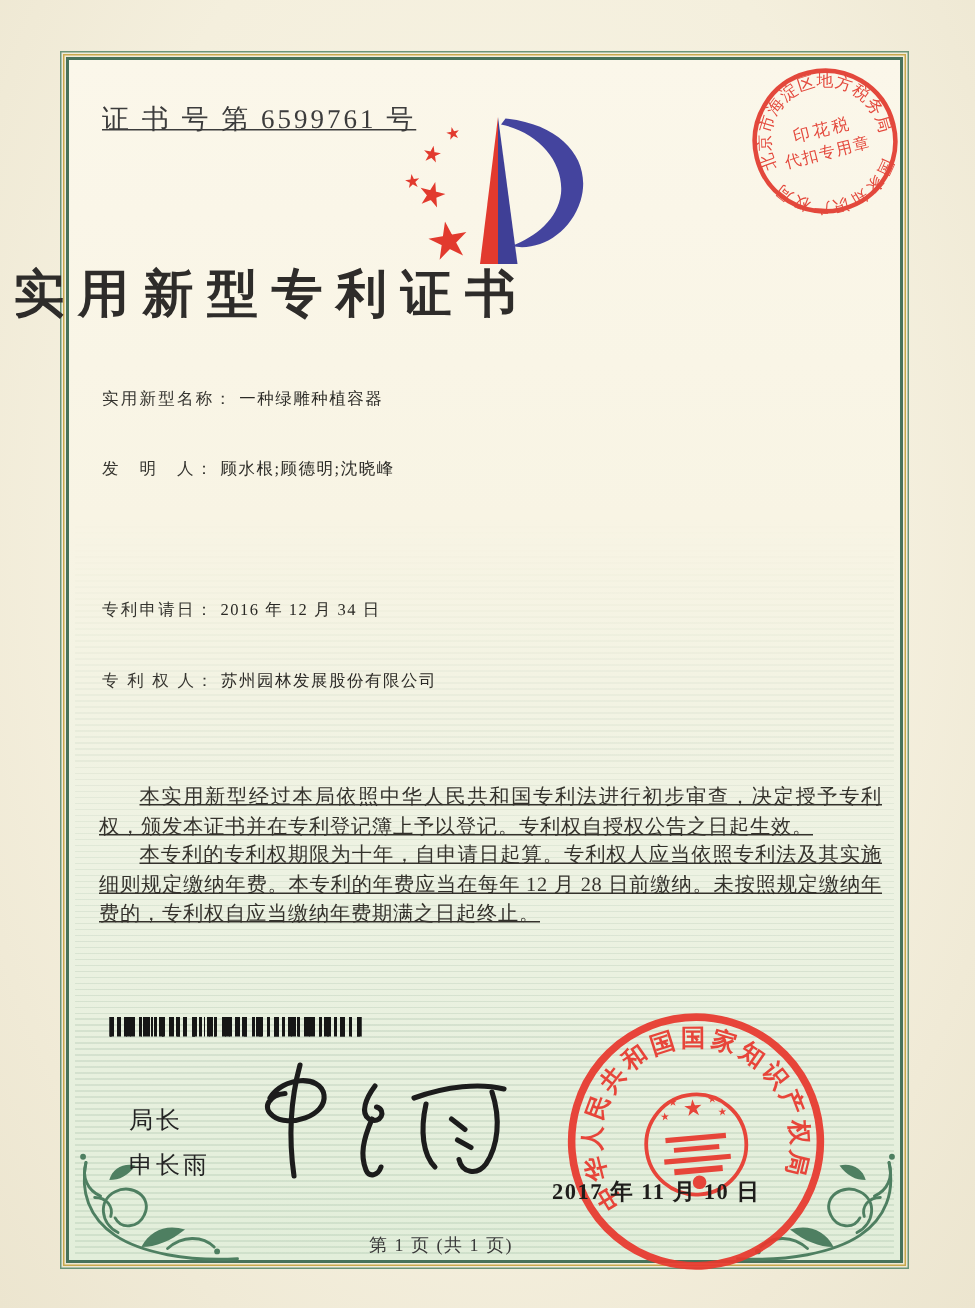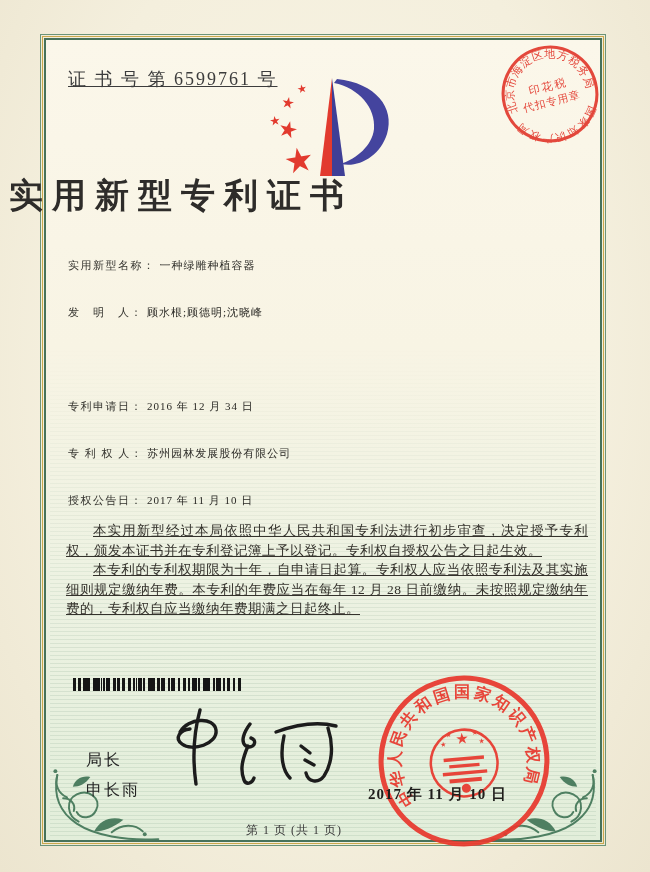--- a/index.html
+++ b/index.html
@@ -50,21 +50,21 @@
   .body-text p { text-indent:2em; letter-spacing:.5px; }
 
   
   .barcode { position:absolute; left:73px; top:678px; width:168px; height:13px;
     background:
       repeating-linear-gradient(90deg,#161616 0 2px,transparent 2px 5px),
       repeating-linear-gradient(90deg,#161616 0 1px,transparent 1px 7px),
       repeating-linear-gradient(90deg,#161616 0 3px,transparent 3px 11px);
   }
   .officer { position:absolute; left:86px; top:733px; font-size:16px; color:#242424;
-             line-height:30px; letter-spacing:2px;margin-top:12px; }
+             line-height:30px; letter-spacing:2px; }
   .signature { position:absolute; left:158px; top:698px; width:200px; height:92px; z-index:4; }
   .seal { position:absolute; left:373px; top:670px; width:182px; height:182px;
           transform:rotate(-5deg); opacity:.93; z-index:2; }
   .seal-date { position:absolute; left:368px; top:785px; font-size:15px; color:#1e1d1b;
                letter-spacing:1px; z-index:3; font-weight:bold; }
   .footer { position:absolute; left:0; top:822px; width:588px; text-align:center;
             font-size:12px; color:#3a3a3a; letter-spacing:1px; }
 </style>
 </head>
 <body>
@@ -162,23 +162,20 @@
   </div>
   <div class="field f1">
     <span class="lab">发　明　人：</span><span class="val">顾水根;顾德明;沈晓峰</span>
   </div>
   <div class="field f3">
     <span class="lab">专利申请日：</span><span class="val">2016 年 12 月 34 日</span>
   </div>
   <div class="field f4">
     <span class="lab">专 利 权 人：</span><span class="val">苏州园林发展股份有限公司</span>
   </div>
-  <div class="field f5">
-    <span class="lab">授权公告日：</span><span class="val">2017 年 11 月 10 日</span>
-  </div>
 
   <div class="body-text">
     <p>本实用新型经过本局依照中华人民共和国专利法进行初步审查，决定授予专利权，颁发本证书并在专利登记簿上予以登记。专利权自授权公告之日起生效。</p>
     <p>本专利的专利权期限为十年，自申请日起算。专利权人应当依照专利法及其实施细则规定缴纳年费。本专利的年费应当在每年 12 月 28 日前缴纳。未按照规定缴纳年费的，专利权自应当缴纳年费期满之日起终止。</p>
   </div>
 
   <div class="barcode"></div>
 
   <div class="officer">
     <div>局长</div>

